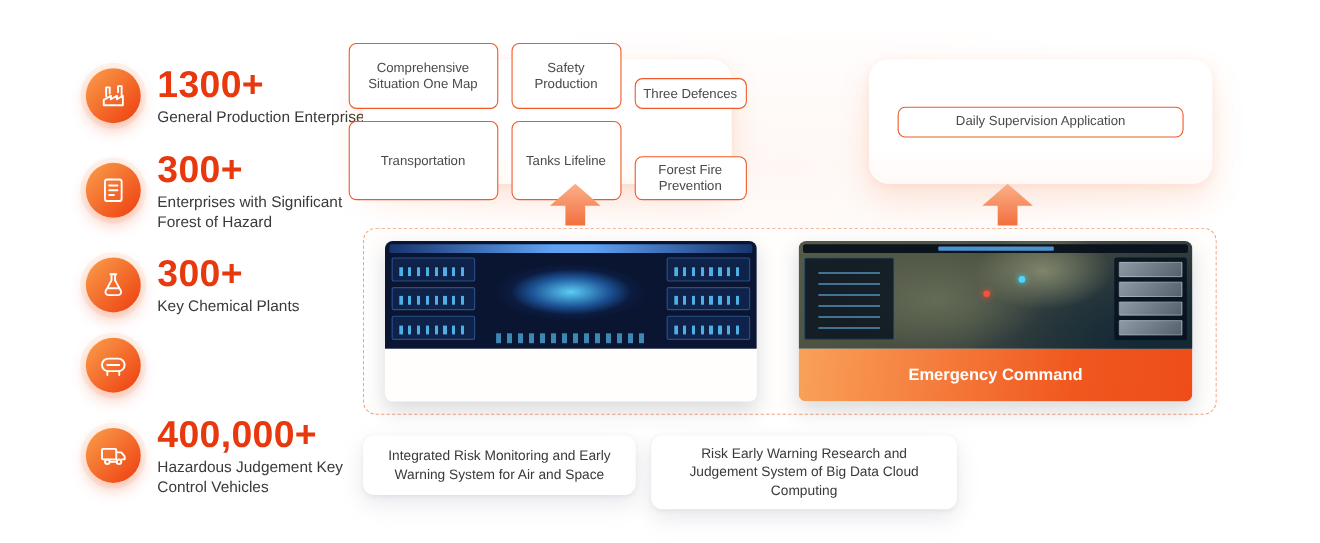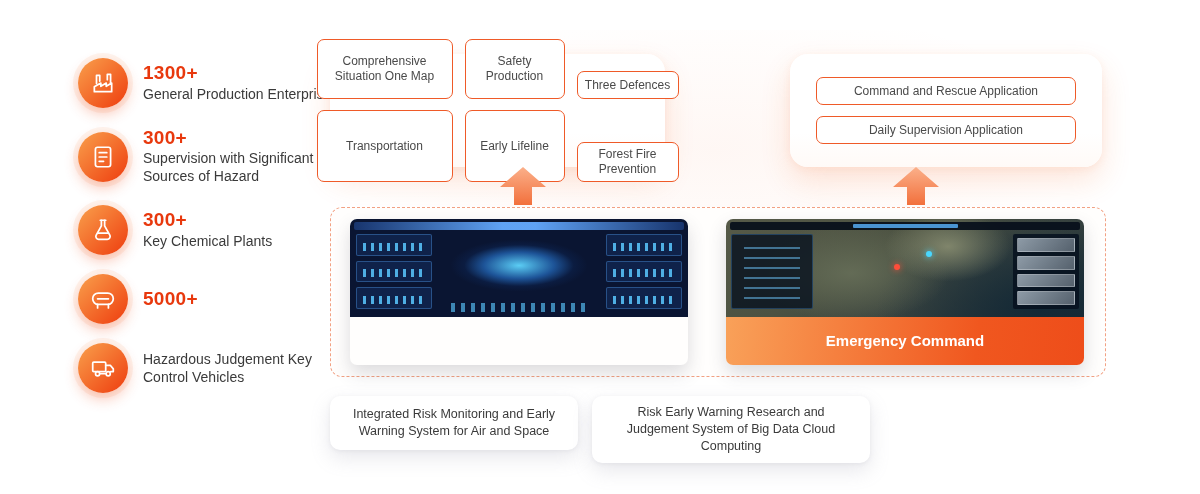--- a/index.html
+++ b/index.html
@@ -10,21 +10,21 @@
 
   
   .stats { position:absolute; left:78px; top:58px; display:flex; flex-direction:column; gap:19px; }
   .stat-row { display:flex; align-items:center; gap:15px; }
   .stat-icon { width:50px; height:50px; border-radius:50%; flex:0 0 50px;
     background:linear-gradient(135deg,#f9a04c 0%,#ee3c0e 100%);
     box-shadow:0 6px 14px rgba(238,70,20,0.30), 0 0 0 5px rgba(249,150,90,0.10);
     display:flex; align-items:center; justify-content:center; }
   .stat-icon svg { width:26px; height:26px; }
   .stat-text { width:196px; }
-  .stat-value { color:#e8380d; font-size:19px; font-weight:bold; line-height:1.12; letter-spacing:0.3px; }
+  .stat-value { color:#e8380d; font-size:34px; font-weight:bold; line-height:1.12; letter-spacing:0.3px; }
   .stat-label { color:#3a3a3a; font-size:14px; line-height:1.28; margin-top:2px; }
 
   
   .tagcard { position:absolute; background:linear-gradient(180deg,#ffffff 70%,#fffaf7);
     border-radius:18px; box-shadow:0 14px 30px rgba(242,101,34,0.16), 0 2px 8px rgba(242,101,34,0.08);
     display:flex; flex-direction:column; justify-content:center; align-items:center; gap:11px; }
   .card-platforms { left:330px; top:54px; width:335px; height:113px; }
   .card-apps { left:790px; top:54px; width:312px; height:113px; }
   .pill-row { display:flex; gap:12px; align-items:stretch; justify-content:center; }
   .pill { border:1px solid #ef5a28; border-radius:7px; background:#fff; color:#4a4a4a;
@@ -115,21 +115,21 @@
 
     <div class="stat-row">
       <div class="stat-icon">
         <svg viewBox="0 0 24 24" fill="none" stroke="#ffffff" stroke-width="1.6" stroke-linejoin="round" stroke-linecap="round">
           <rect x="5" y="3" width="14" height="18" rx="2"></rect>
           <path d="M8.5 8h7M8.5 12h7M8.5 16h4"></path>
         </svg>
       </div>
       <div class="stat-text">
         <div class="stat-value">300+</div>
-        <div class="stat-label">Supervision with Significant Sources of Hazard</div>
+        <div class="stat-label">Enterprises with Significant Forest of Hazard</div>
       </div>
     </div>
 
     <div class="stat-row">
       <div class="stat-icon">
         <svg viewBox="0 0 24 24" fill="none" stroke="#ffffff" stroke-width="1.6" stroke-linejoin="round" stroke-linecap="round">
           <path d="M9.5 3h5"></path>
           <path d="M10.5 3v5.2L5.6 17a2.6 2.6 0 0 0 2.4 3.6h8a2.6 2.6 0 0 0 2.4-3.6L13.5 8.2V3"></path>
           <path d="M7.4 14.8h9.2"></path>
         </svg>
@@ -142,58 +142,55 @@
 
     <div class="stat-row">
       <div class="stat-icon">
         <svg viewBox="0 0 24 24" fill="none" stroke="#ffffff" stroke-width="1.6" stroke-linejoin="round" stroke-linecap="round">
           <rect x="2.5" y="6.5" width="19" height="10.5" rx="5.2"></rect>
           <path d="M7 17v3.2M17 17v3.2"></path>
           <path d="M7 11.8h10"></path>
         </svg>
       </div>
       <div class="stat-text">
-        <div class="stat-value">5000+</div>
       </div>
     </div>
 
     <div class="stat-row">
       <div class="stat-icon">
         <svg viewBox="0 0 24 24" fill="none" stroke="#ffffff" stroke-width="1.6" stroke-linejoin="round" stroke-linecap="round">
           <rect x="2.5" y="6.5" width="12" height="8.8" rx="1"></rect>
           <path d="M14.5 9.5h4.2l2.8 3.3v2.5h-2.4"></path>
           <circle cx="7" cy="17.3" r="1.9"></circle>
           <circle cx="16.8" cy="17.3" r="1.9"></circle>
           <path d="M9 17.3h5.6"></path>
         </svg>
       </div>
       <div class="stat-text">
+        <div class="stat-value">400,000+</div>
         <div class="stat-label">Hazardous Judgement Key Control Vehicles</div>
       </div>
     </div>
 
   </div>
 
   <div class="tagcard card-platforms">
     <div class="pill-row">
       <div class="pill w-lg">Comprehensive Situation One Map</div>
       <div class="pill w-md">Safety Production</div>
       <div class="pill w-md2">Three Defences</div>
     </div>
     <div class="pill-row">
       <div class="pill w-lg">Transportation</div>
-      <div class="pill w-md">Early Lifeline</div>
+      <div class="pill w-md">Tanks Lifeline</div>
       <div class="pill w-md2">Forest Fire Prevention</div>
     </div>
   </div>
 
   <div class="tagcard card-apps">
-    <div class="pill-row">
-      <div class="pill w-xl">Command and Rescue Application</div>
-    </div>
     <div class="pill-row">
       <div class="pill w-xl">Daily Supervision Application</div>
     </div>
   </div>
 
   <svg class="arrow arrow-left" viewBox="0 0 46 40">
     <defs>
       <linearGradient id="ag1" x1="0" y1="0" x2="0" y2="1">
         <stop offset="0" stop-color="#fbb08a"></stop>
           <stop offset="1" stop-color="#f2703c"></stop>

